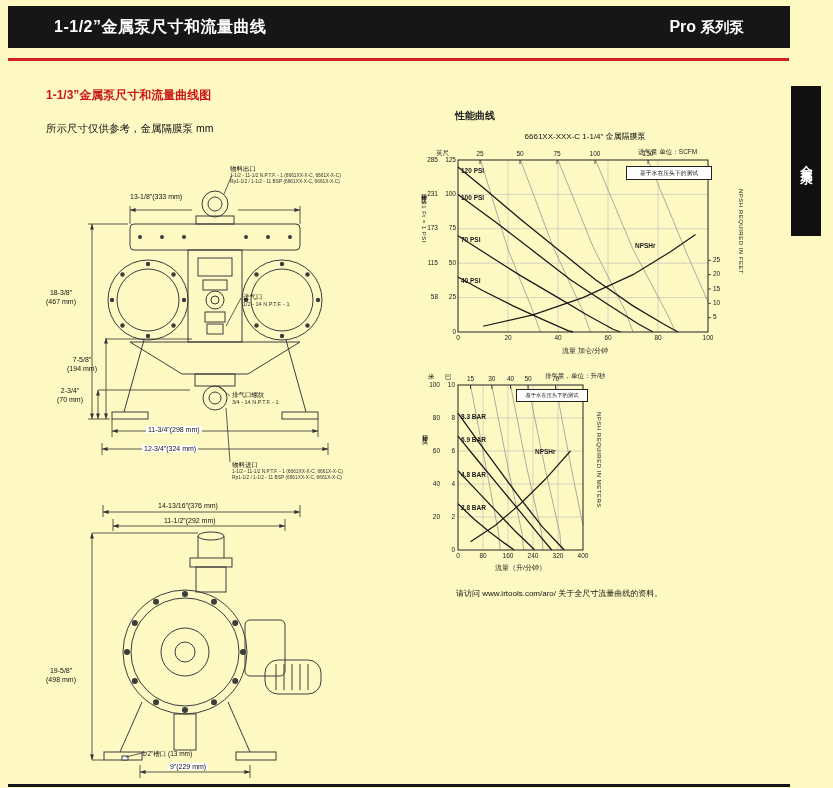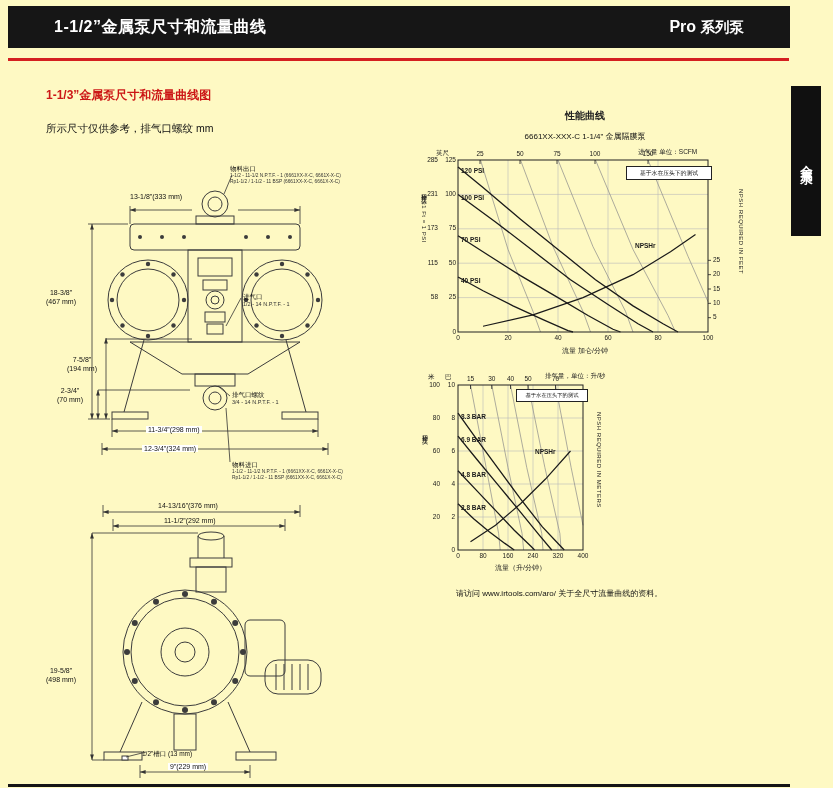--- a/index.html
+++ b/index.html
@@ -30,21 +30,21 @@
       <span style="font-size:16px;font-weight:bold">Pro</span>
       <span style="font-size:14.5px;font-weight:bold">系列泵</span>
     </span>
   </div>
   <div class="abs" style="left:8px;top:58px;width:781px;height:3px;background:#d42020"></div>
   <div id="side-tab">
       <span>金属泵</span>
     </div>
 
   <div class="lbl" style="left:46px;top:87px;font-size:12px;font-weight:bold;color:#cc1616">1-1/3”金属泵尺寸和流量曲线图</div>
-  <div class="lbl" style="left:46px;top:122px;font-size:10.5px;color:#111">所示尺寸仅供参考，排气口螺纹 mm</div>
+  <div class="lbl" style="left:46px;top:122px;font-size:10.5px;color:#111">所示尺寸仅供参考，金属隔膜泵 mm</div>
 
   <svg class="abs" style="left:40px;top:150px" width="330" height="345" viewBox="0 0 330 345">
     <defs>
       <marker id="ar" markerWidth="8" markerHeight="6" refX="7" refY="3" orient="auto">
           <path d="M0,0.6 L7,3 L0,5.4 Z" fill="#333"></path>
         </marker>
     </defs>
     <g stroke="#3c3c3c" fill="none" stroke-width="1">
       <circle cx="175" cy="54" r="13"></circle>
         <circle cx="175" cy="54" r="7"></circle>
@@ -227,21 +227,21 @@
 
   <div class="lbl dv" style="left:158px;top:502px">14-13/16”(376 mm)</div>
   <div class="lbl dv" style="left:164px;top:517px">11-1/2”(292 mm)</div>
   <div class="lbl dims2" style="left:40px;top:666px;width:42px">
     <div>19-5/8”</div>
     <div>(498 mm)</div>
   </div>
   <div class="lbl dv" style="left:142px;top:750px;font-size:6.5px">1/2”槽口 (13 mm)</div>
   <div class="lbl dv wbg" style="left:168px;top:763px">9”(229 mm)</div>
 
-  <div class="lbl" style="left:455px;top:109px;width:260px;text-align:center;font-size:10px;font-weight:600;color:#222">性能曲线</div>
+  <div class="lbl" style="left:455px;top:109px;width:260px;font-size:10px;font-weight:600;color:#222">性能曲线</div>
 
   <div class="chart" id="chart1" style="left:420px;top:105px;width:335px;height:258px">
     <div class="lbl" style="left:30px;top:26px;width:270px;text-align:center;font-size:8px;color:#111">6661XX-XXX-C 1-1/4” 金属隔膜泵</div>
     <div class="lbl" style="left:16px;top:44px;font-size:6.5px">英尺</div>
     <div class="lbl" style="left:218px;top:43px;font-size:6.5px;white-space:nowrap">进气量 单位：SCFM</div>
     <div class="legend" style="left:206px;top:61px;width:84px;height:12px;font-size:5.8px;line-height:12px">基于水在压头下的测试</div>
     <div class="vlab" style="left:1px;top:84px;height:115px">扬程 压头 2.31 Ft = 1 PSI</div>
     <div class="vlab" style="left:318px;top:84px;height:125px">NPSH REQUIRED IN FEET</div>
     <div class="lbl" style="left:100px;top:241px;width:130px;text-align:center;font-size:7px">流量 加仑/分钟</div>
   <svg width="335" height="258" style="position: absolute; left: 0px; top: 0px;">

